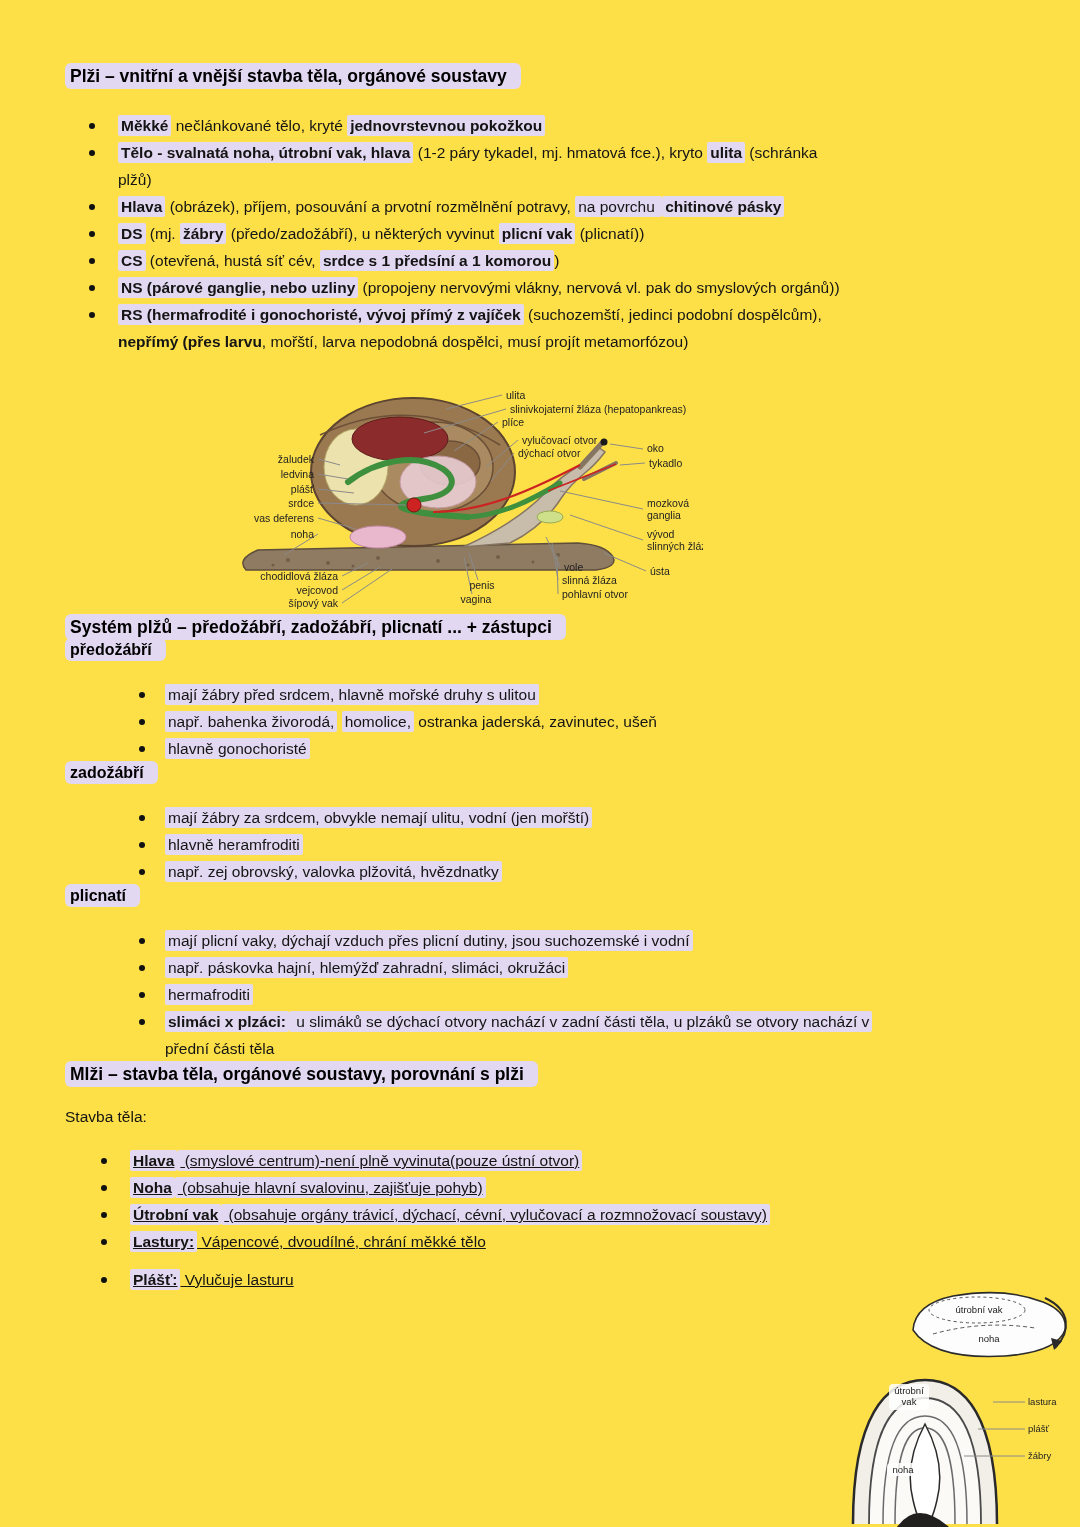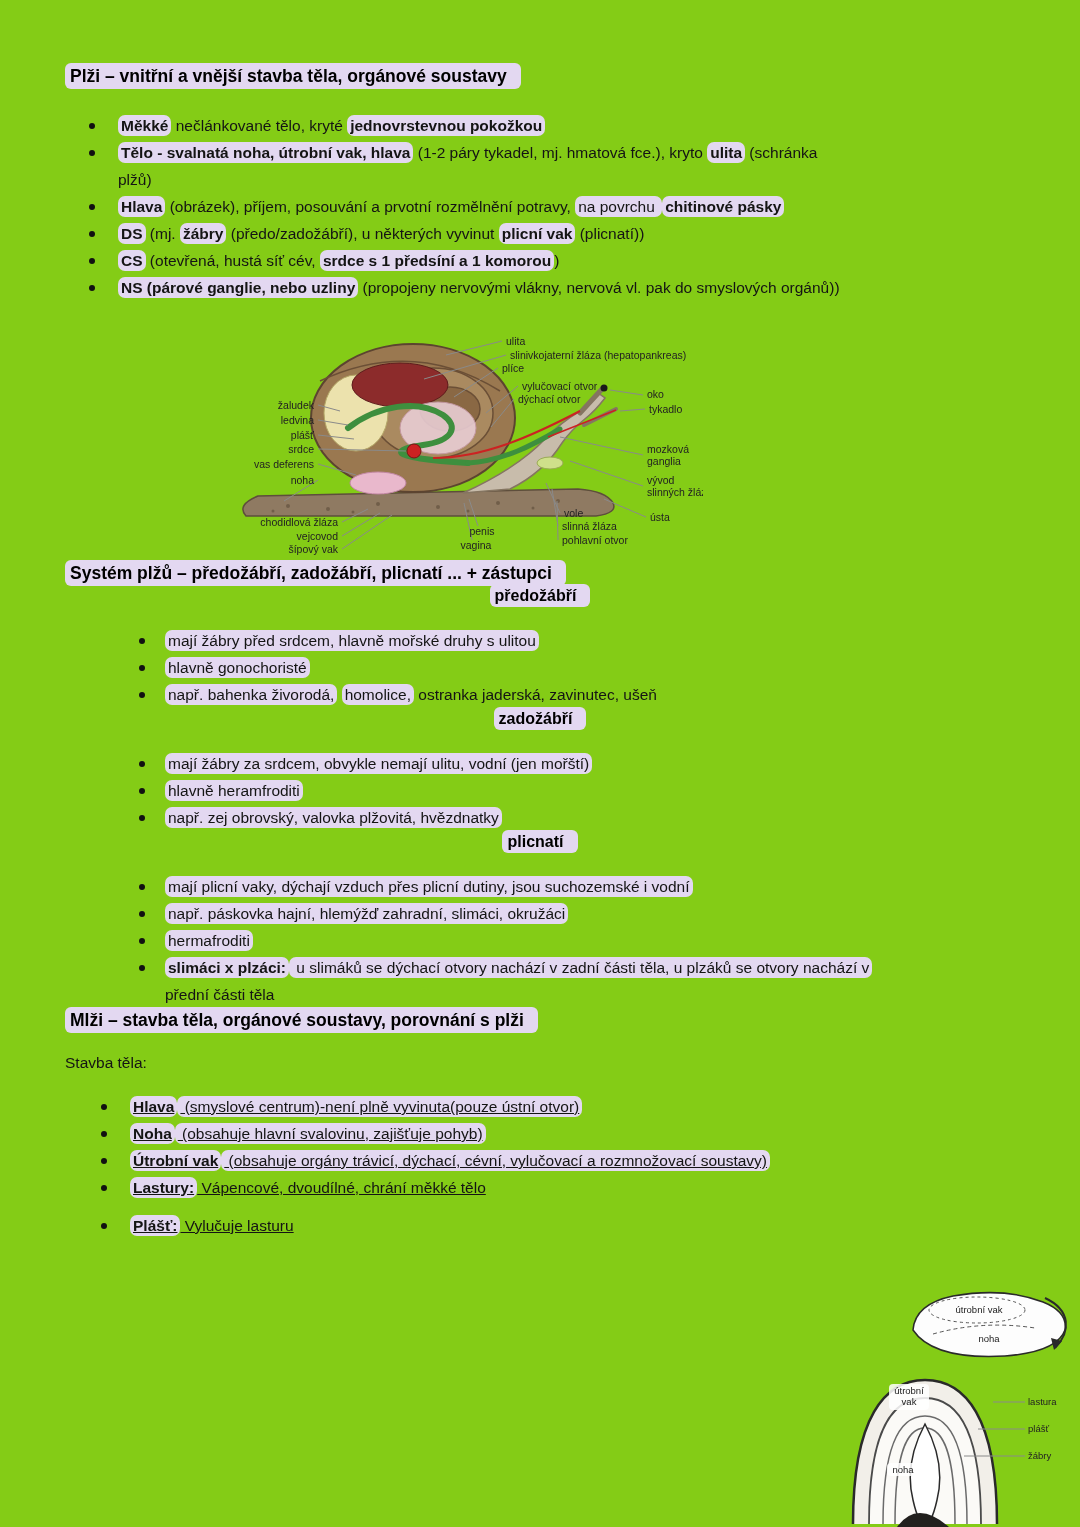--- a/index.html
+++ b/index.html
@@ -1,33 +1,33 @@
 <!DOCTYPE html>
 <html style="--highlight: #e3d8f1;"><head>
 <meta charset="utf-8">
 <style>
   * { box-sizing: border-box; }
   html,body { margin:0; padding:0; background:#ffffff; }
   .page {
     position: relative;
     width: 1080px;
     height: 1527px;
-    background: #84cc16;
+    background: #fde047;
     font-family: "Liberation Sans", sans-serif;
     font-size: 15.5px;
     line-height: 27px;
     color: #141414;
     padding: 64px 65px 0 65px;
     overflow: hidden;
   }
   h1.sec { font-size: 17.5px; line-height: 24px; margin: 0; font-weight: bold; color:#000; }
-  h2.sub { font-size: 16px; line-height: 22px; margin: 0; font-weight: bold; color:#000;text-align:center; }
+  h2.sub { font-size: 16px; line-height: 22px; margin: 0; font-weight: bold; color:#000; }
   .hl {
     background: var(--highlight, #e3d8f1);
-    border-radius: 7px;
+    border-radius: 2px;
     padding: 2px 3px;
     -webkit-box-decoration-break: clone;
     box-decoration-break: clone;
     text-align: right;
   }
   .hl-head {
     background: var(--highlight, #e3d8f1);
     border-radius: 6px;
     padding: 3px 14px 3px 5px;
   }
@@ -62,20 +62,21 @@
 
   <h1 class="sec"><span class="hl-head b">Plži – vnitřní a vnější stavba těla, orgánové soustavy</span></h1>
 
   <ul class="l1">
     <li><span class="b hl">Měkké</span><span> nečlánkované tělo, kryté </span><span class="b hl">jednovrstevnou pokožkou</span></li>
     <li><span class="b hl">Tělo - svalnatá noha, útrobní vak, hlava</span><span> (1-2 páry tykadel, mj. hmatová fce.), kryto </span><span class="b hl">ulita</span><span> (schránka</span><br><span>plžů)</span></li>
     <li><span class="b hl">Hlava</span><span> (obrázek), příjem, posouvání a prvotní rozmělnění potravy, </span><span class="hl">na povrchu </span><span class="b hl">chitinové pásky</span></li>
     <li><span class="b hl">DS</span><span> (mj. </span><span class="b hl">žábry</span><span> (předo/zadožábří), u některých vyvinut </span><span class="b hl">plicní vak</span><span> (plicnatí))</span></li>
     <li><span class="b hl">CS</span><span> (otevřená, hustá síť cév, </span><span class="b hl">srdce s 1 předsíní a 1 komorou</span><span>)</span></li>
     <li><span class="b hl">NS (párové ganglie, nebo uzliny</span><span> (propojeny nervovými vlákny, nervová vl. pak do smyslových orgánů))</span></li>
+    <li><span class="b hl">RS (hermafrodité i gonochoristé, vývoj přímý z vajíček</span><span> (suchozemští, jedinci podobní dospělcům),</span><br><span class="b">nepřímý (přes larvu</span><span>, mořští, larva nepodobná dospělci, musí projít metamorfózou)</span></li>
   </ul>
 
   <div class="snail-block">
     <svg class="snail-svg" viewBox="0 0 475 228" width="475" height="228">
 
       <g>
         <path d="M18,183 Q8,172 30,163 L350,156 Q378,158 385,170 Q390,180 368,183 Z" fill="#8f7a62" stroke="#5e4e3c" stroke-width="1.5"></path>
         <g fill="#5d4c39" opacity="0.6">
           <circle cx="60" cy="173" r="2"></circle>
             <circle cx="100" cy="176" r="2"></circle>
@@ -173,22 +174,22 @@
         <text class="dlabel" x="334" y="211">pohlavní otvor</text>
       </g>
     </svg>
   </div>
 
   <h1 class="sec mt-title2"><span class="hl-head b">Systém plžů – předožábří, zadožábří, plicnatí ... + zástupci</span></h1>
 
   <h2 class="sub mt-sub1"><span class="hl-head b">předožábří</span></h2>
   <ul class="l2">
     <li><span class="hl">mají žábry před srdcem, hlavně mořské druhy s ulitou</span></li>
+    <li><span class="hl">např. bahenka živorodá,</span><span> </span><span class="hl">homolice,</span><span> ostranka jaderská, zavinutec, ušeň</span></li>
     <li><span class="hl">hlavně gonochoristé</span></li>
-    <li><span class="hl">např. bahenka živorodá,</span><span> </span><span class="hl">homolice,</span><span> ostranka jaderská, zavinutec, ušeň</span></li>
   </ul>
 
   <h2 class="sub mt-sub"><span class="hl-head b">zadožábří</span></h2>
   <ul class="l2">
     <li><span class="hl">mají žábry za srdcem, obvykle nemají ulitu, vodní (jen mořští)</span></li>
     <li><span class="hl">hlavně heramfroditi</span></li>
     <li><span class="hl">např. zej obrovský, valovka plžovitá, hvězdnatky</span></li>
   </ul>
 
   <h2 class="sub mt-sub"><span class="hl-head b">plicnatí</span></h2>

